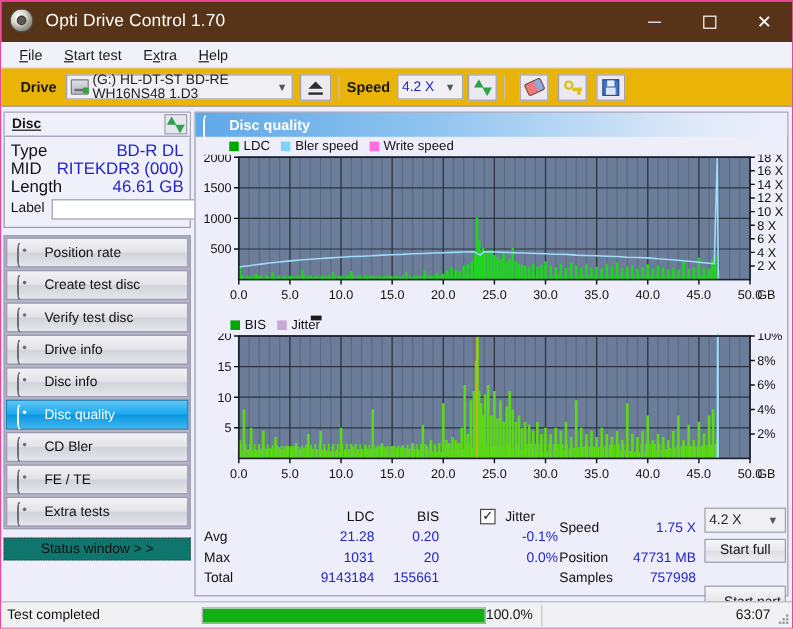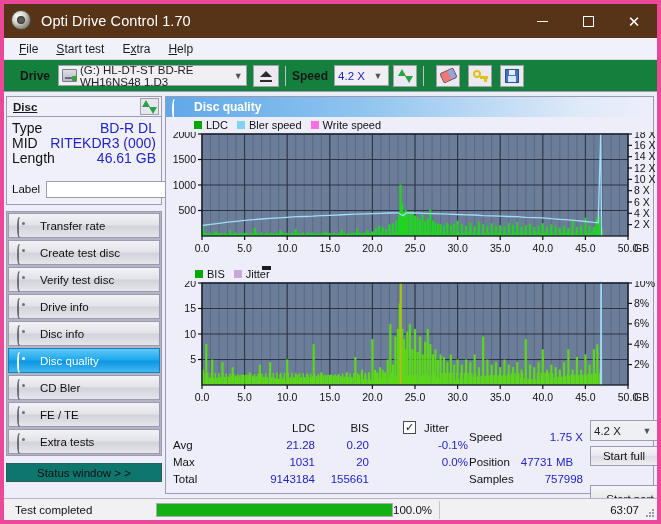--- a/index.html
+++ b/index.html
@@ -6,21 +6,21 @@
   html, body {
     margin: 0; padding: 0;
     width: 661px; height: 524px;
     font-family: "Liberation Sans", sans-serif;
     overflow: hidden;
     background: #ffffff;
   }
   #app {
     position: relative;
     width: 661px; height: 524px;
-    border: 4px solid #ec4899;
+    border: 1px solid #ec4899;
     background: #eeeefb;
     overflow: hidden;
   }
 
   
   .titlebar {
     position: absolute; top: 0; left: 0; right: 0; height: 34px;
     background: #573317;
     display: flex; align-items: center;
   }
@@ -61,21 +61,21 @@
   }
   .menu-item {
     font-size: 12px; color: #1c1c1c; padding: 2px 9px; cursor: default;
     white-space: nowrap;
   }
   .menu-item u { text-decoration: underline; }
 
   
   .drivebar {
     position: absolute; top: 56px; left: 0; right: 0; height: 32px;
-    background: #15803d; display: flex; align-items: center;
+    background: #eab308; display: flex; align-items: center;
     padding: 0 6px; border-bottom: 1px solid #9a9ab0;
   }
   .lbl-bold { font-size: 12px; font-weight: bold; color: #171717; }
   .combo {
     height: 21px; border: 1px solid #a0a0a8; background: #efeff4;
     display: flex; align-items: center; font-size: 11.5px; color: #222;
     padding: 0 2px 0 3px; position: relative;
   }
   .combo .caret {
     margin-left: auto; width: 16px; text-align: center; color: #555; font-size: 9px;
@@ -142,21 +142,21 @@
   }
   .disc-head .t { font-size: 11.5px; font-weight: bold; color:#1a1a1a;text-decoration:underline;}
   .disc-head .btn {
     margin-left: auto; width: 19px; height: 17px; border:1px solid #a0a0a8; background:#e6e6ee;
     display:flex;align-items:center;justify-content:center;
   }
   .disc-rows { padding: 3px 5px 4px 5px; }
   .drow { display: flex; align-items: center; height: 15px; font-size: 14px; }
   .drow .k { color: #111; }
   .drow .v { margin-left: auto; color: #2323c8; }
-  .label-row { display:flex; align-items:center; height: 22px; margin-top: 13px;}
+  .label-row { display:flex; align-items:center; height: 22px; margin-top: 1px;}
   .label-row .k { font-size: 11.5px; color:#111; }
   .label-input {
     margin-left: 6px; flex: 1; height: 17px; border: 1px solid #9a9ab0; background:#fff;
   }
   .label-btn {
     margin-left: 3px; width: 20px; height: 19px; border: 1px solid #a0a0a8; background:#e6e6ee;
     display:flex;align-items:center;justify-content:center;
   }
   .mini-disc {
     width: 13px; height: 13px; border-radius: 50%;
@@ -228,21 +228,21 @@
     background: linear-gradient(#f6f6f8 0%, #e7e7ed 48%, #dcdce4 52%, #eeeef2 100%);
     font-size:11.5px; color:#111; display:flex; align-items:center; justify-content:center;
   }
 
   
   .statusbar {
     position:absolute; left:0; right:0; bottom:0; height:22px;
     background:#f1f1f4; border-top:1px solid #b6b6c0;
     display:flex; align-items:center;
   }
-  .sb-text { font-size:11.5px; color:#111; padding-left:11px; width:152px; }
+  .sb-text { font-size:11.5px; color:#111; padding-left:5px; width:167px; }
   .sb-prog {
     width: 237px; height: 14px; background:#ffffff; border:1px solid #a8a8b4;
     position: relative; overflow:hidden;
   }
   .sb-prog .fill { position:absolute;left:0;top:0;bottom:0; background:#12b012; }
   .sb-pct { font-size:11.5px; color:#111; }
   .sb-div { width:1px; height:18px; background:#c4c4cc; margin-left:7px; }
   .sb-time { font-size:11.5px; color:#111; margin-left:auto; padding-right:18px; }
   .grip { position:absolute; right:3px; bottom:3px; width:10px; height:10px; }
   .grip i { position:absolute; width:2px;height:2px;background:#9a9aa4; }
@@ -347,21 +347,21 @@
           <span class="label-btn">
             <span class="mini-disc"></span>
           </span>
         </div>
       </div>
     </div>
 
     <div class="navlist">
       <div class="nav-btn">
         <span class="nico"><span class="nav-ring"></span></span>
-        <span class="ntxt">Transfer rate</span>
+        <span class="ntxt">Position rate</span>
       </div>
       <div class="nav-btn">
         <span class="nico"><span class="nav-ring"></span></span>
         <span class="ntxt">Create test disc</span>
       </div>
       <div class="nav-btn">
         <span class="nico"><span class="nav-ring"></span></span>
         <span class="ntxt">Verify test disc</span>
       </div>
       <div class="nav-btn">
@@ -1315,21 +1315,21 @@
       <span class="stv" style="left:155px; top:39px; width:48px;">20</span>
       <span class="stv" style="left:236px; top:39px; width:66px;">0.0%</span>
 
       <span class="st" style="left:7px; top:56px;">Total</span>
       <span class="stv" style="left:80px; top:56px; width:69px;">9143184</span>
       <span class="stv" style="left:140px; top:56px; width:63px;">155661</span>
 
       <span class="st" style="left:303px; top:14px;">Speed</span>
       <span class="stv" style="left:355px; top:14px; width:62px;">1.75 X</span>
       <span class="st" style="left:303px; top:39px;">Position</span>
-      <span class="stv" style="left:345px; top:39px; width:72px;text-align:center;">47731 MB</span>
+      <span class="stv" style="left:345px; top:39px; width:72px;">47731 MB</span>
       <span class="st" style="left:303px; top:56px;">Samples</span>
       <span class="stv" style="left:345px; top:56px; width:72px;">757998</span>
 
       <div class="combo" style="position:absolute; left:424px; top:3px; width:68px; height:21px;">
         <span>4.2 X</span>
         <span class="caret">▼</span>
       </div>
       <div class="btn-act" style="left:424px; top:29px; width:68px; height:20px;">Start full</div>
       <div class="btn-act" style="left:424px; top:68px; width:68px; height:28px;padding-left:12px;">Start part</div>
     </div>

